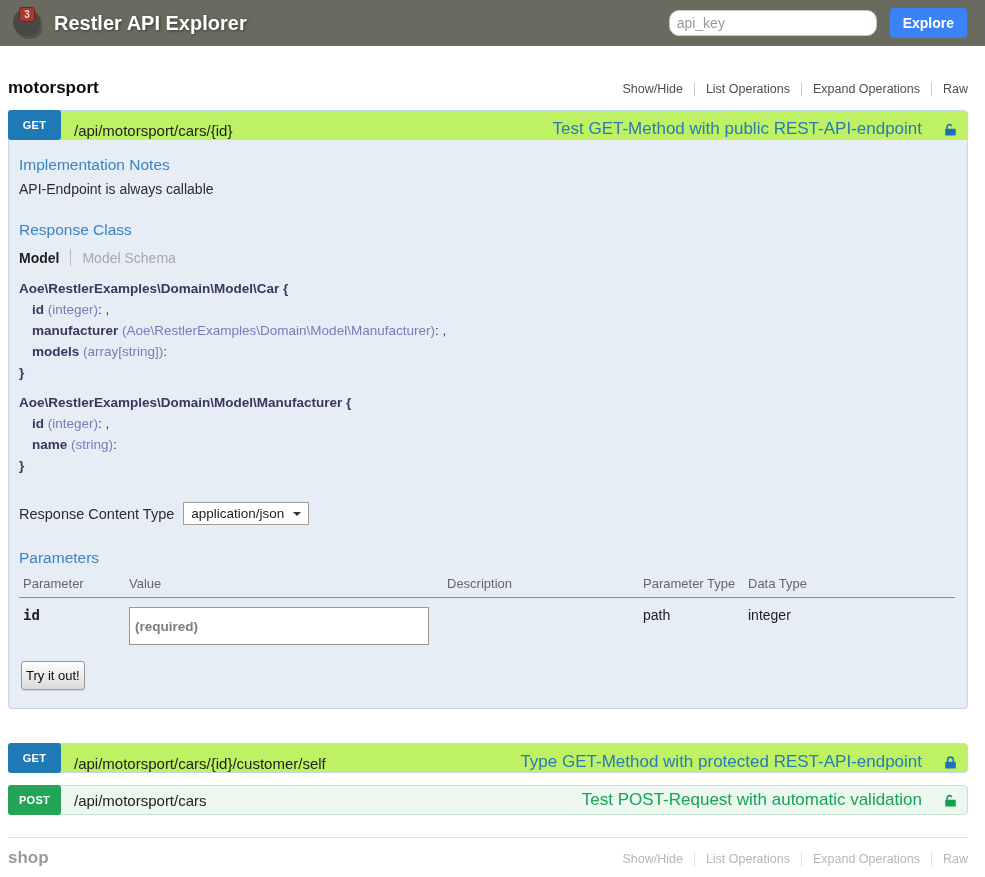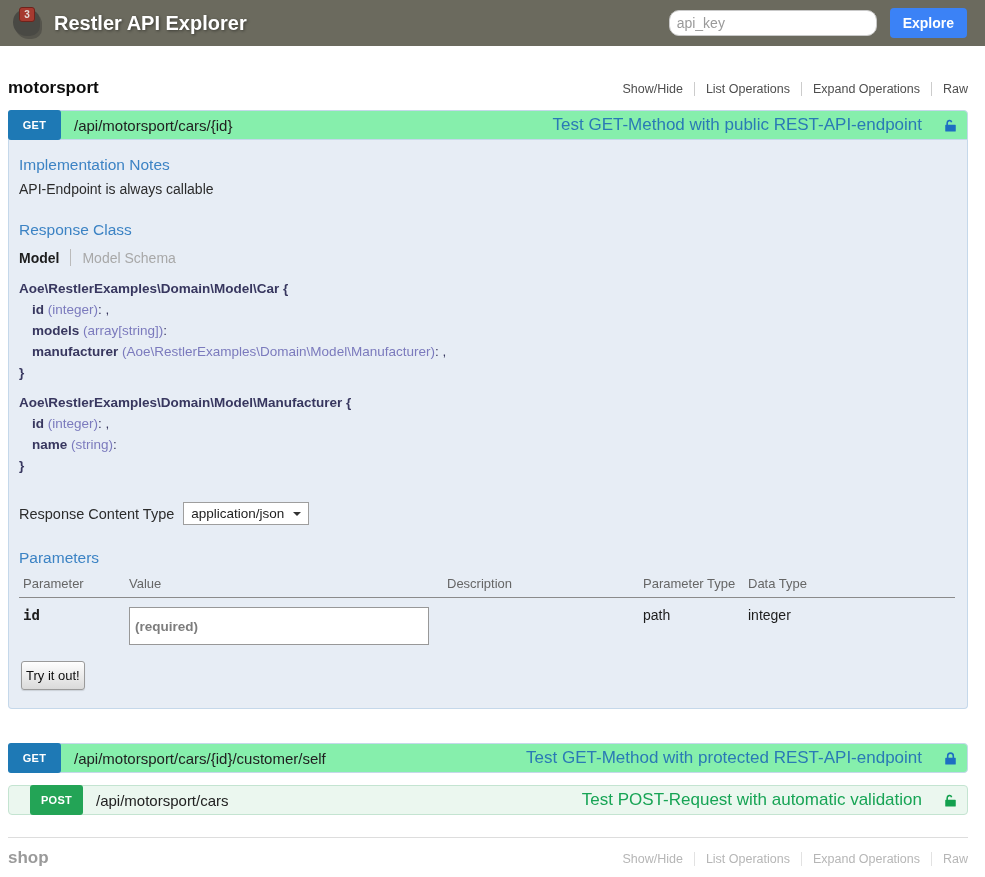--- a/index.html
+++ b/index.html
@@ -29,22 +29,22 @@
   .section-motorsport { margin-top:32px; }
   .section-gray { margin-top:22px; border-top:1px solid #ddd; padding:10px 0 12px; }
   .section-gray .resource-title { color:#9a9a9a; }
   .section-gray .ops a { color:#b6b6b6; }
   .section-gray .ops a + a { border-left-color:#e2e2e2; }
 
   
   .endpoint { margin-top:12px; }
   .ep-head { display:flex; align-items:center; height:30px; border:1px solid; border-radius:4px; cursor:pointer; }
   .ep-head.expanded { border-radius:4px 4px 0 0; }
-  .ep-head.get  { background:#86efac; border-color:#c5d8ea; }
-  .ep-head.post { background:#ebf7ef; border-color:#c4e4d1;padding-left:22px; }
+  .ep-head.get  { background:#bef264; border-color:#c5d8ea;align-items:flex-end; }
+  .ep-head.post { background:#ebf7ef; border-color:#c4e4d1; }
   .method-badge { width:53px; height:30px; line-height:30px; margin:-1px 0 -1px -1px; text-align:center; color:#fff; font-weight:bold; font-size:11px; border-radius:3px; letter-spacing:.3px; }
   .method-badge.get  { background:#1e79b5; }
   .method-badge.post { background:#23a456; }
   .ep-path { font-size:15px; color:#212121; margin-left:13px; text-decoration:none; }
   .ep-access { margin-left:auto; margin-right:9px; font-size:17px; display:flex; align-items:center; gap:21px; text-decoration:none; }
   .ep-access.blue  { color:#2a7ab5; }
   .ep-access.green { color:#17a455; }
   .lock-icon { display:inline-flex; }
   .lock-icon.blue svg  { fill:#1d6ec2; }
   .lock-icon.green svg { fill:#13a04e; }
@@ -134,26 +134,26 @@
         </div>
 
         
         <div class="model-sig">
           <div class="sig-line">Aoe\RestlerExamples\Domain\Model\Car {</div>
           <div class="prop">
             <span class="prop-name">id</span>
             <span class="prop-type">(integer)</span><span>: ,</span>
           </div>
           <div class="prop">
+            <span class="prop-name">manufacturer</span>
+            <span class="prop-type">(Aoe\RestlerExamples\Domain\Model\Manufacturer)</span><span>: ,</span>
+          </div>
+          <div class="prop">
             <span class="prop-name">models</span>
             <span class="prop-type">(array[string])</span><span>:</span>
-          </div>
-          <div class="prop">
-            <span class="prop-name">manufacturer</span>
-            <span class="prop-type">(Aoe\RestlerExamples\Domain\Model\Manufacturer)</span><span>: ,</span>
           </div>
           <div class="sig-line">}</div>
         </div>
 
         
         <div class="model-sig">
           <div class="sig-line">Aoe\RestlerExamples\Domain\Model\Manufacturer {</div>
           <div class="prop">
             <span class="prop-name">id</span>
             <span class="prop-type">(integer)</span><span>: ,</span>
@@ -201,21 +201,21 @@
 
         <button class="try-btn">Try it out!</button>
       </div>
     </div>
 
     <div class="endpoint first-collapsed">
       <div class="ep-head get">
         <span class="method-badge get">GET</span>
         <a href="#" class="ep-path">/api/motorsport/cars/{id}/customer/self</a>
         <a href="#" class="ep-access blue">
-          <span>Test GET-Method with protected REST-API-endpoint</span>
+          <span>Type GET-Method with protected REST-API-endpoint</span>
           <span class="lock-icon blue">
             <svg viewBox="0 0 20 20" width="15" height="15">
                 <path d="M5.2 9V6.6a4.8 4.8 0 0 1 9.6 0V9h1.4c.44 0 .8.36.8.8v7.4c0 .44-.36.8-.8.8H3.8c-.44 0-.8-.36-.8-.8V9.8c0-.44.36-.8.8-.8h1.4zm2.1 0h5.4V6.6a2.7 2.7 0 0 0-5.4 0V9z"></path>
               </svg>
           </span>
         </a>
       </div>
     </div>
 
     <div class="endpoint">

